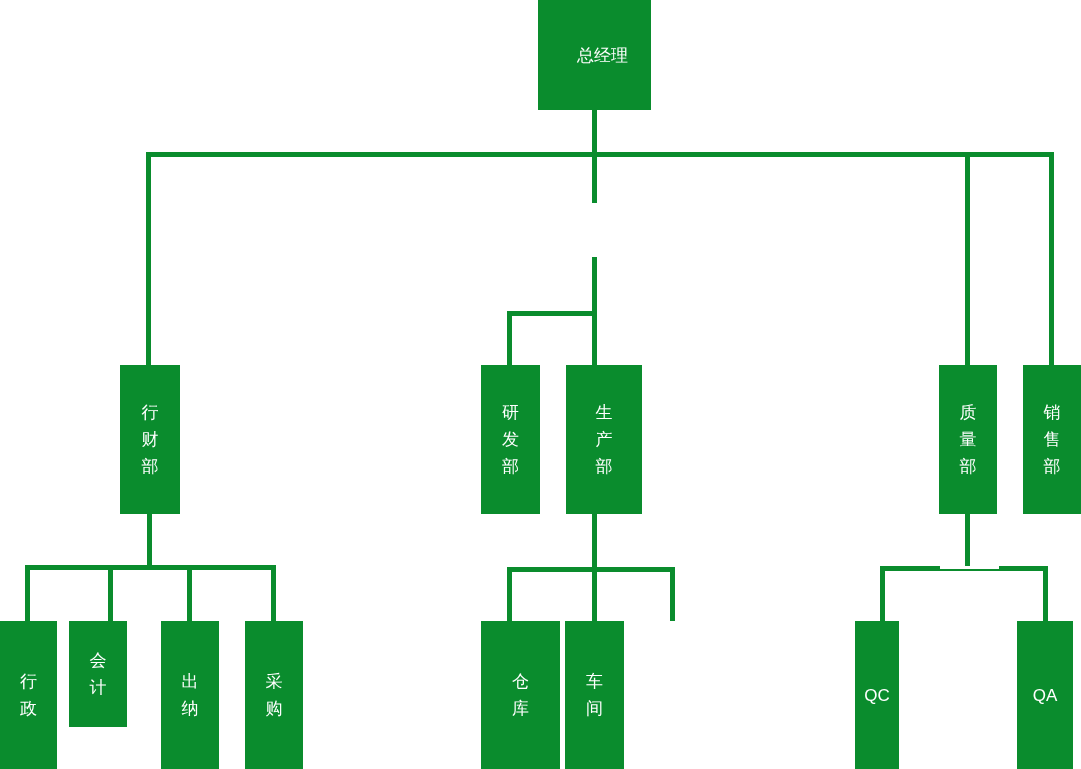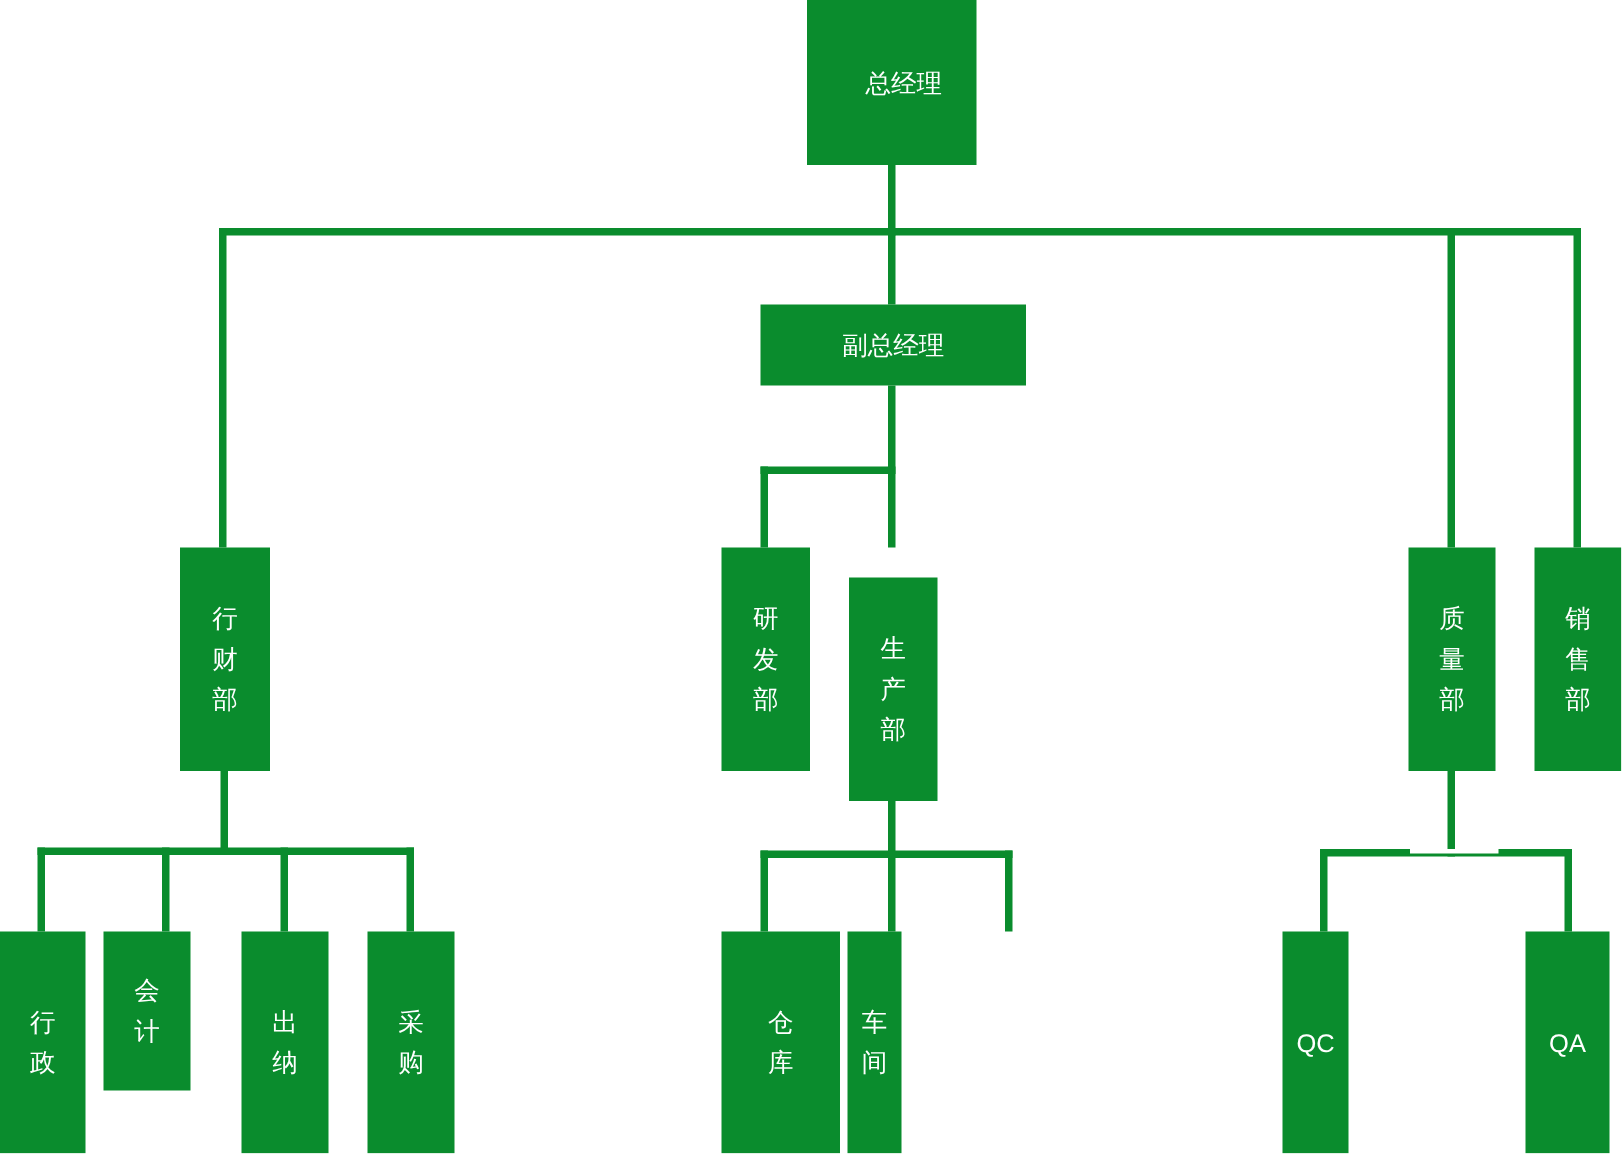--- a/index.html
+++ b/index.html
@@ -20,29 +20,29 @@
   .node .lbl{font-size:17px;line-height:27px;text-align:center;white-space:nowrap;}
   .node.vert .lbl{width:18px;word-break:break-all;white-space:normal;font-family:Liberation Serif, serif;}
   .line{position:absolute;background:var(--line-color);}
   .notch{position:absolute;background:var(--bg-color);}
 
   
   #n-gm   {left:538px;top:0;     width:113px;height:110px;padding-left:16px;}
   #n-vgm  {left:507px;top:203px; width:177px;height:54px;}
   #n-fin  {left:120px;top:365px; width:60px; height:149px;}
   #n-rd   {left:481px;top:365px; width:59px; height:149px;}
-  #n-prod {left:566px;top:365px; width:59px; height:149px;margin-top:20px;}
+  #n-prod {left:566px;top:365px; width:76px; height:149px;}
   #n-qual {left:939px;top:365px; width:58px; height:149px;}
   #n-sales{left:1023px;top:365px;width:58px; height:149px;}
   #n-admin{left:0;    top:621px; width:57px; height:148px;}
   #n-acct {left:69px; top:621px; width:58px; height:106px;}
   #n-cash {left:161px;top:621px; width:58px; height:148px;}
   #n-purch{left:245px;top:621px; width:58px; height:148px;}
   #n-wh   {left:481px;top:621px; width:79px; height:148px;}
-  #n-ws   {left:565px;top:621px; width:36px; height:148px;}
+  #n-ws   {left:565px;top:621px; width:59px; height:148px;}
   #n-equip{left:643px;top:621px; width:59px; height:148px;}
   #n-qc   {left:855px;top:621px; width:44px; height:148px;}
   #n-qa   {left:1017px;top:621px;width:56px; height:148px;}
 </style>
 </head>
 <body>
 
 <div class="canvas">
 
   <div class="line" style="left:592px;top:110px;width:5px;height:47px;"></div>
@@ -65,23 +65,20 @@
   <div class="line" style="left:507px;top:567px;width:5px;height:54px;"></div>
   <div class="line" style="left:670px;top:567px;width:5px;height:54px;"></div>
   <div class="line" style="left:965px;top:514px;width:5px;height:57px;"></div>
   <div class="line" style="left:880px;top:566px;width:168px;height:5px;"></div>
   <div class="line" style="left:880px;top:566px;width:5px;height:55px;"></div>
   <div class="line" style="left:1043px;top:566px;width:5px;height:55px;"></div>
   <div class="notch" style="left:940px;top:566px;width:59px;height:3px;"></div>
 
   <div class="node horiz" id="n-gm">
     <span class="lbl">总经理</span>
-  </div>
-  <div class="node horiz" id="n-vgm">
-    <span class="lbl">副总经理</span>
   </div>
   <div class="node vert" id="n-fin">
     <span class="lbl">行财部</span>
   </div>
   <div class="node vert" id="n-rd">
     <span class="lbl">研发部</span>
   </div>
   <div class="node vert" id="n-prod">
     <span class="lbl">生产部</span>
   </div>

